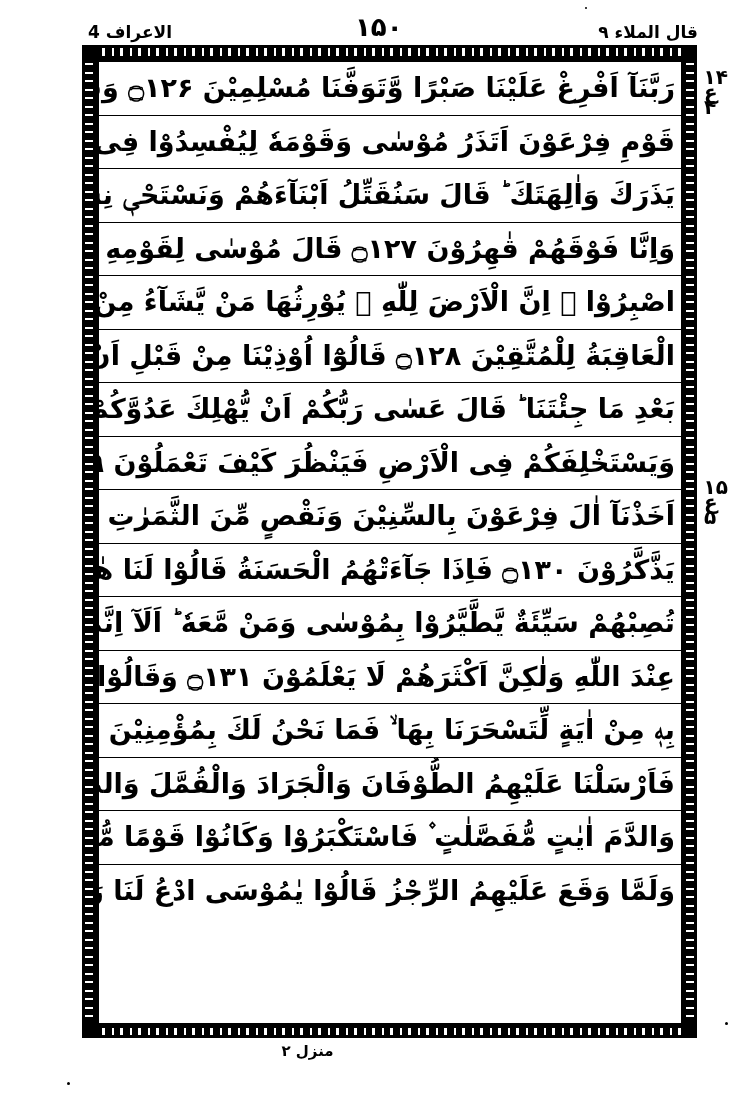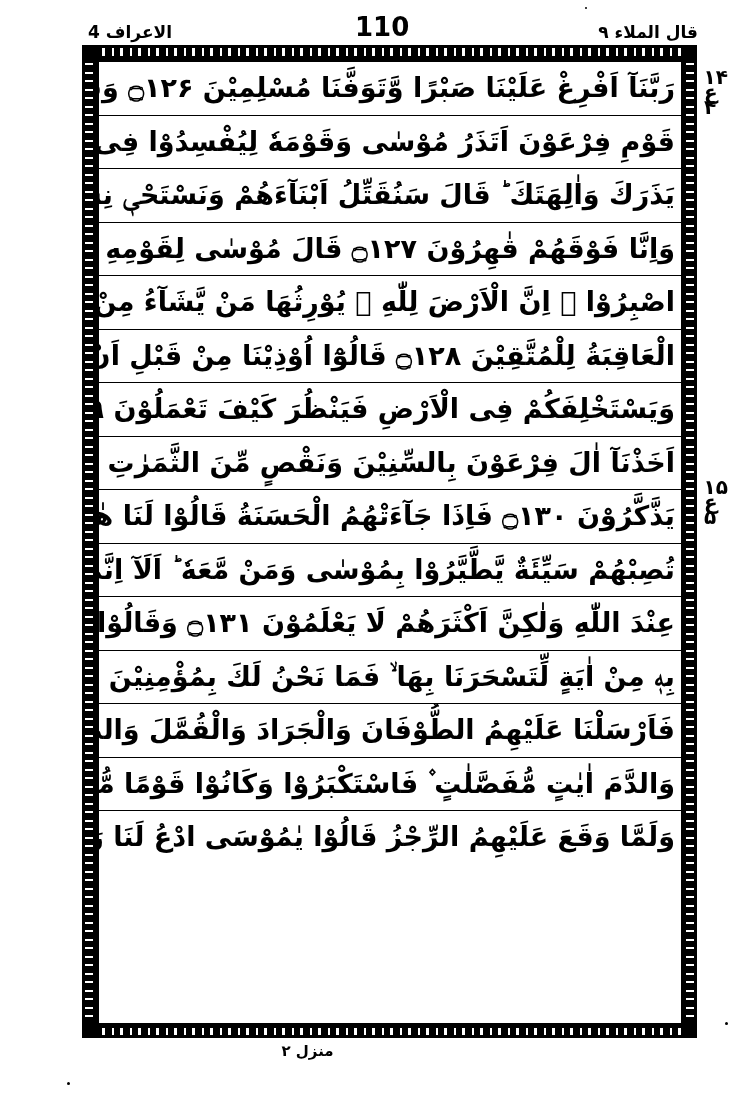--- a/index.html
+++ b/index.html
@@ -28,37 +28,38 @@
   #mark-1 { left:704px; top:70px; }
   #mark-2 { left:704px; top:480px; }
   #footer { position:absolute; left:0; width:615px; top:1042px; text-align:center;
             font-weight:bold; font-size:15px; direction:rtl; }
   .speck { position:absolute; width:3px; height:3px; background:#000; border-radius:50%; }
 </style>
 </head>
 <body>
 
 <div class="hdr" id="hdr-left">الاعراف 4</div>
-<div class="hdr" id="hdr-center">110</div>
+<div class="hdr" id="hdr-center">۱۵۰</div>
 <div class="hdr" id="hdr-right">قال الملاء ۹</div>
 
 <div class="frame">
   <div class="orn">
     <div class="orn-band" style="left:14px;right:14px;top:3px;height:8px;"></div>
     <div class="orn-band" style="left:14px;right:14px;bottom:3px;height:7px;"></div>
     <div class="orn-band orn-v" style="top:14px;bottom:14px;left:3px;width:8px;"></div>
     <div class="orn-band orn-v" style="top:14px;bottom:14px;right:3px;width:8px;"></div>
   </div>
   <div class="inner">
     <div class="row">رَبَّنَآ اَفْرِغْ عَلَيْنَا صَبْرًا وَّتَوَفَّنَا مُسْلِمِيْنَ ۝۱۲۶ وَقَالَ الْمَلَاُ مِنْ</div>
     <div class="row">قَوْمِ فِرْعَوْنَ اَتَذَرُ مُوْسٰى وَقَوْمَهٗ لِيُفْسِدُوْا فِى الْاَرْضِ وَ</div>
     <div class="row">يَذَرَكَ وَاٰلِهَتَكَ ؕ قَالَ سَنُقَتِّلُ اَبْنَآءَهُمْ وَنَسْتَحْىٖ نِسَآءَهُمْ ۚ</div>
     <div class="row">وَاِنَّا فَوْقَهُمْ قٰهِرُوْنَ ۝۱۲۷ قَالَ مُوْسٰى لِقَوْمِهِ اسْتَعِيْنُوْا بِاللّٰهِ وَ</div>
     <div class="row">اصْبِرُوْا ۚ اِنَّ الْاَرْضَ لِلّٰهِ ۙ يُوْرِثُهَا مَنْ يَّشَآءُ مِنْ عِبَادِهٖ ؕ وَ</div>
     <div class="row">الْعَاقِبَةُ لِلْمُتَّقِيْنَ ۝۱۲۸ قَالُوْٓا اُوْذِيْنَا مِنْ قَبْلِ اَنْ تَاْتِيَنَا وَمِنْۢ</div>
+    <div class="row">بَعْدِ مَا جِئْتَنَا ؕ قَالَ عَسٰى رَبُّكُمْ اَنْ يُّهْلِكَ عَدُوَّكُمْ</div>
     <div class="row">وَيَسْتَخْلِفَكُمْ فِى الْاَرْضِ فَيَنْظُرَ كَيْفَ تَعْمَلُوْنَ ۝۱۲۹ وَلَقَدْ</div>
     <div class="row">اَخَذْنَآ اٰلَ فِرْعَوْنَ بِالسِّنِيْنَ وَنَقْصٍ مِّنَ الثَّمَرٰتِ لَعَلَّهُمْ</div>
     <div class="row">يَذَّكَّرُوْنَ ۝۱۳۰ فَاِذَا جَآءَتْهُمُ الْحَسَنَةُ قَالُوْا لَنَا هٰذِهٖ ۚ وَاِنْ</div>
     <div class="row">تُصِبْهُمْ سَيِّئَةٌ يَّطَّيَّرُوْا بِمُوْسٰى وَمَنْ مَّعَهٗ ؕ اَلَآ اِنَّمَا طٰٓئِرُهُمْ</div>
     <div class="row">عِنْدَ اللّٰهِ وَلٰكِنَّ اَكْثَرَهُمْ لَا يَعْلَمُوْنَ ۝۱۳۱ وَقَالُوْا مَهْمَا تَاْتِنَا</div>
     <div class="row">بِهٖ مِنْ اٰيَةٍ لِّتَسْحَرَنَا بِهَا ۙ فَمَا نَحْنُ لَكَ بِمُؤْمِنِيْنَ ۝۱۳۲</div>
     <div class="row">فَاَرْسَلْنَا عَلَيْهِمُ الطُّوْفَانَ وَالْجَرَادَ وَالْقُمَّلَ وَالضَّفَادِعَ</div>
     <div class="row">وَالدَّمَ اٰيٰتٍ مُّفَصَّلٰتٍ ۫ فَاسْتَكْبَرُوْا وَكَانُوْا قَوْمًا مُّجْرِمِيْنَ ۝۱۳۳</div>
     <div class="row">وَلَمَّا وَقَعَ عَلَيْهِمُ الرِّجْزُ قَالُوْا يٰمُوْسَى ادْعُ لَنَا رَبَّكَ بِمَا</div>
   </div>

